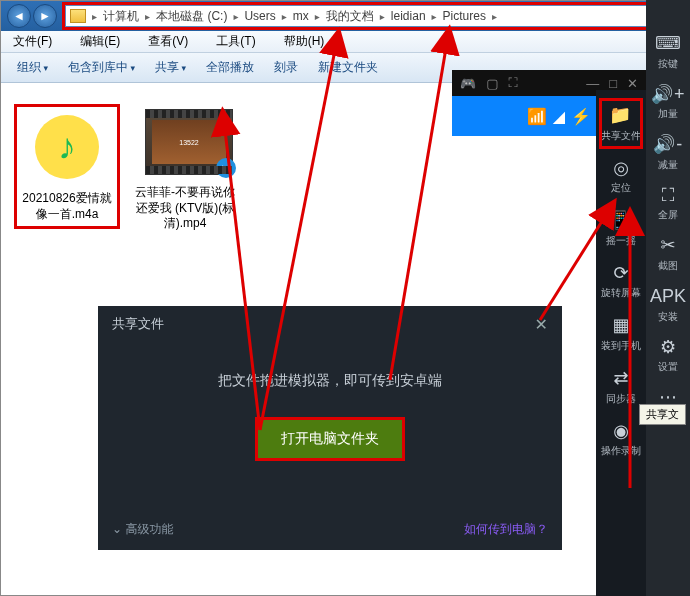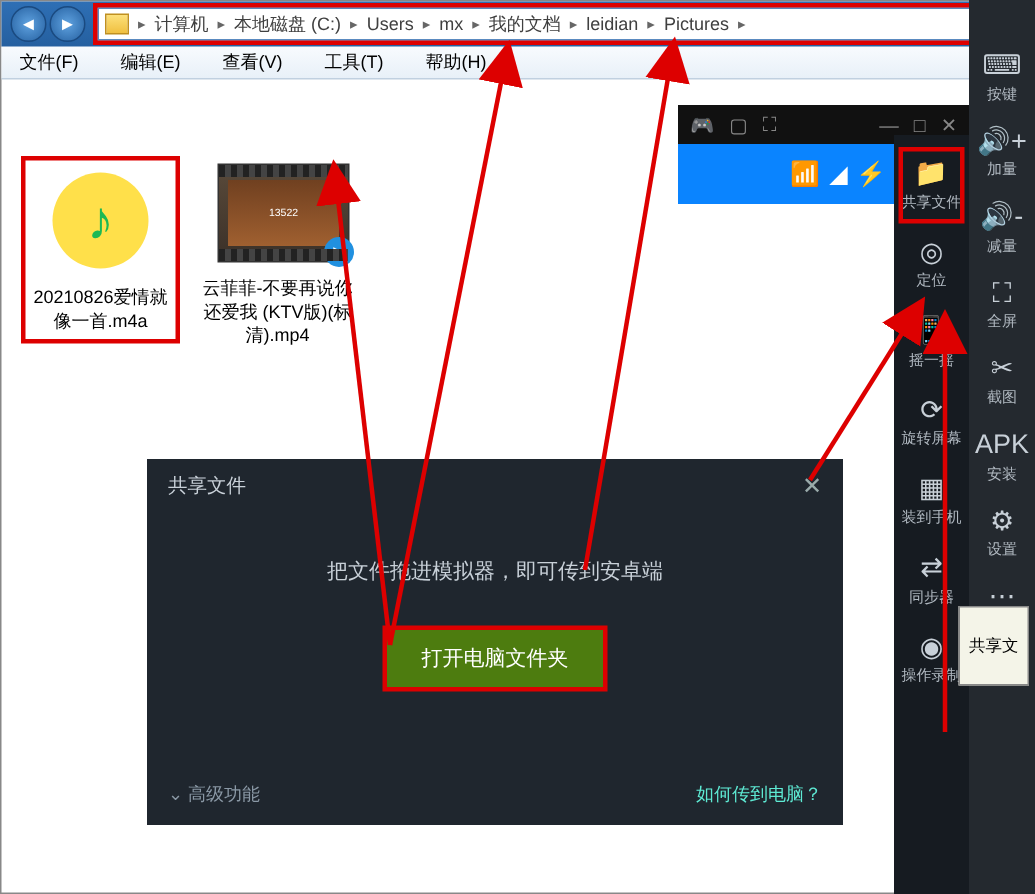--- a/index.html
+++ b/index.html
@@ -44,37 +44,37 @@
 .dialog-hdr { height: 36px; display: flex; align-items: center; justify-content: space-between; padding: 0 14px; }
 .dialog-close { color: #9aa; font-size: 16px; cursor: pointer; }
 .dialog-body { padding: 30px 20px 10px; text-align: center; }
 .dialog-msg { margin-bottom: 30px; font-size: 14px; }
 .dialog-btns { display: flex; justify-content: center; gap: 50px; }
 .dlg-btn { width: 144px; height: 38px; display: flex; align-items: center; justify-content: center; color: #fff; font-size: 14px; cursor: pointer; }
 .btn-primary { background: #4d7c0f; outline: 3px solid #d00; }
 .btn-dark { background: #2b3640; }
 .dialog-ftr { position: absolute; bottom: 12px; left: 14px; right: 14px; display: flex; justify-content: space-between; font-size: 12px; }
 .ftr-left { color: #8a98a5; cursor: pointer; text-align: right; }
-.ftr-right { color: #5eead4; cursor: pointer; }
+.ftr-right { color: #8b5cf6; cursor: pointer; }
 
 
 .emu { position: absolute; right: 0; top: 70px; width: 238px; height: 520px; }
 .emu-titlebar { position: absolute; left: 0; right: 44px; top: 0; height: 26px; background: #111; display: flex; align-items: center; gap: 10px; padding: 0 8px; color: #888; font-size: 13px; }
 .emu-tb-icon { cursor: pointer; }
 .emu-tb-right { margin-left: auto; display: flex; gap: 10px; }
 .statusbar { position: absolute; left: 0; right: 44px; top: 26px; height: 40px; background: #0a84ff; display: flex; align-items: center; justify-content: flex-end; gap: 6px; padding: 0 10px; color: #fff; font-size: 20px; font-weight: 300; }
 .wifi-icon, .sim-icon, .batt-icon { font-size: 16px; }
 .emu-body { position: absolute; left: 0; right: 44px; top: 66px; bottom: 0; background: #fff; }
 
 .sidebar1 { position: absolute; right: 44px; top: 90px; width: 50px; bottom: 0; background: #161b21; display: flex; flex-direction: column; align-items: center; padding-top: 8px; gap: 2px; }
 .sidebar2 { position: absolute; right: 0; top: 0; width: 44px; bottom: 0; background: #24292f; display: flex; flex-direction: column; align-items: center; padding-top: 26px; gap: 0px; }
 .sb-item { width: 44px; padding: 7px 0; text-align: center; color: #b0b8c0; font-size: 10px; cursor: pointer; line-height: 1.2; }
 .sb-item .ic { display: block; font-size: 18px; margin-bottom: 3px; color: #c8d0d8; }
 .sb-item.hl { outline: 3px solid #d00; outline-offset: -3px; }
-.tooltip { position: absolute; background: #f4f4e8; border: 1px solid #888; padding: 18px 6px; font-size: 11px; }
+.tooltip { position: absolute; background: #f4f4e8; border: 1px solid #888; padding: 2px 6px; font-size: 11px; }
 .arrow-line { stroke: #d00; stroke-width: 3; fill: none; }
 .arrow-head { fill: #d00; }
 
 svg.overlay { position: absolute; left: 0; top: 0; width: 690px; height: 596px; pointer-events: none; }
 </style>
 </head>
 <body>
 
 <div class="explorer">
 
@@ -104,20 +104,28 @@
   </div>
 
   <div class="menubar">
     <span class="menu-item">文件(F)</span>
     <span class="menu-item">编辑(E)</span>
     <span class="menu-item">查看(V)</span>
     <span class="menu-item">工具(T)</span>
     <span class="menu-item">帮助(H)</span>
   </div>
 
+  <div class="toolbar">
+    <span class="tool-item tool-drop">组织</span>
+    <span class="tool-item tool-drop">包含到库中</span>
+    <span class="tool-item tool-drop">共享</span>
+    <span class="tool-item">全部播放</span>
+    <span class="tool-item">刻录</span>
+    <span class="tool-item">新建文件夹</span>
+  </div>
 
   <div class="content">
     <div class="files">
       <div class="file-item highlight-red">
         <div class="file-icon">
             <div class="music-icon">
               <span class="music-note">♪</span>
             </div>
           </div>
         <div class="file-label">20210826爱情就像一首.m4a</div>

